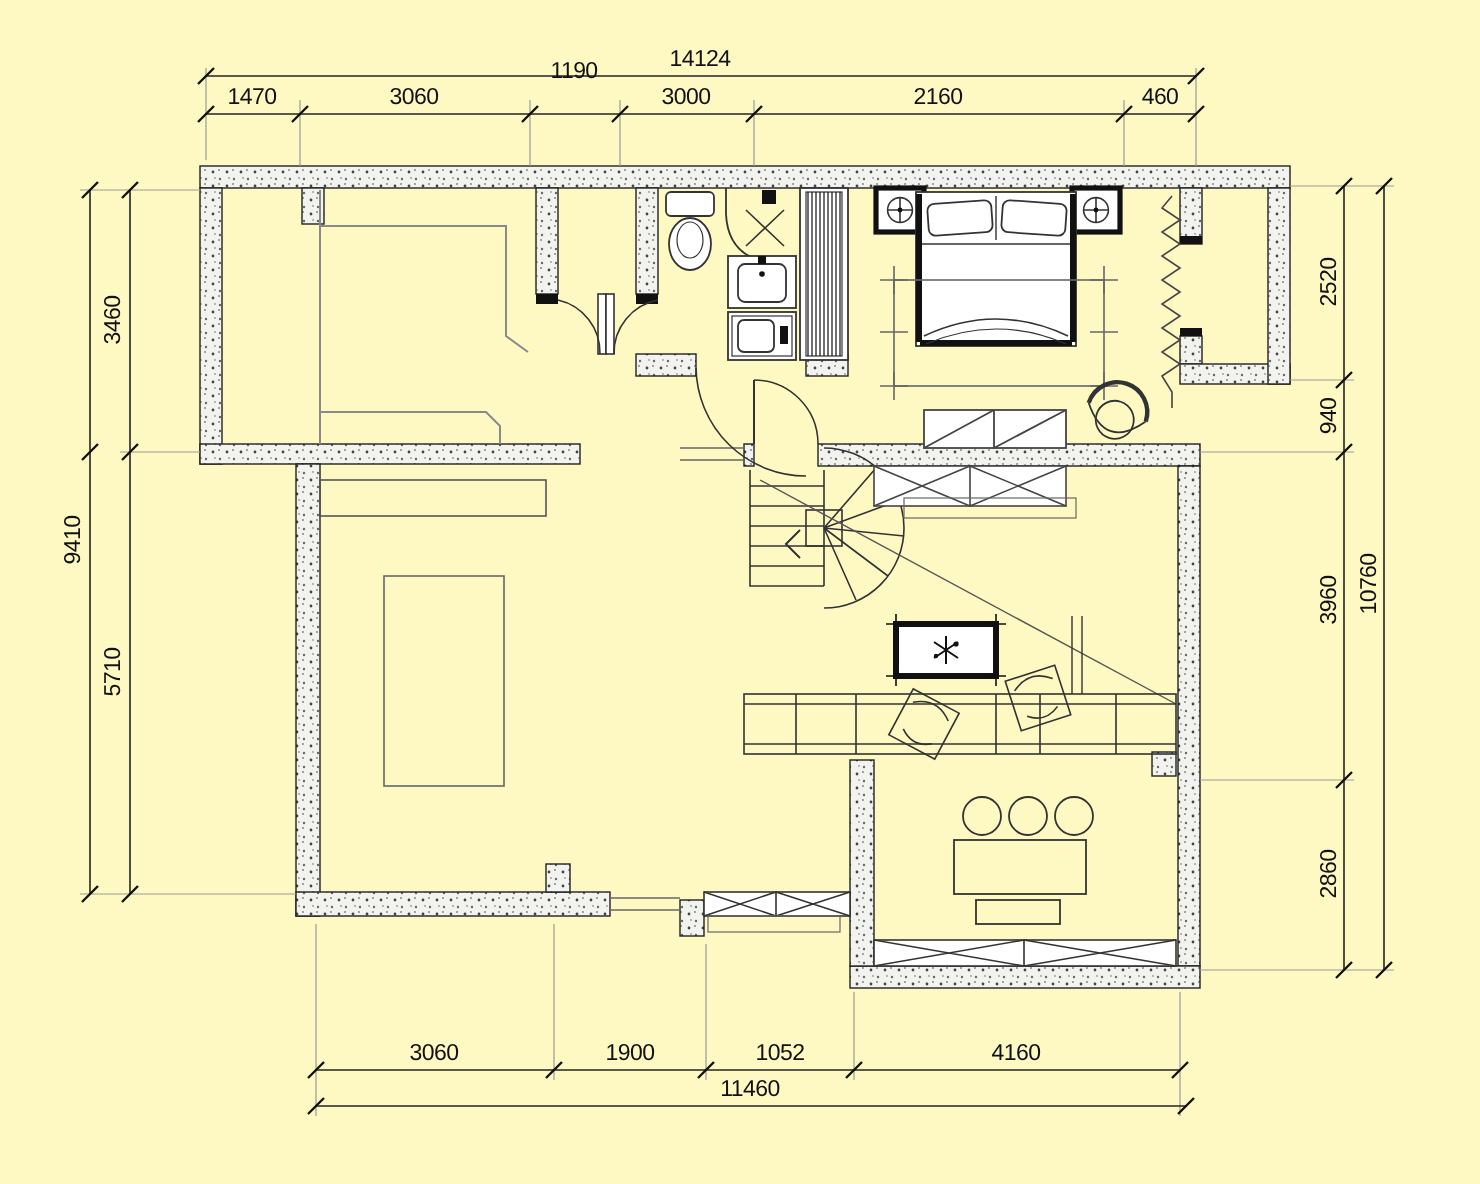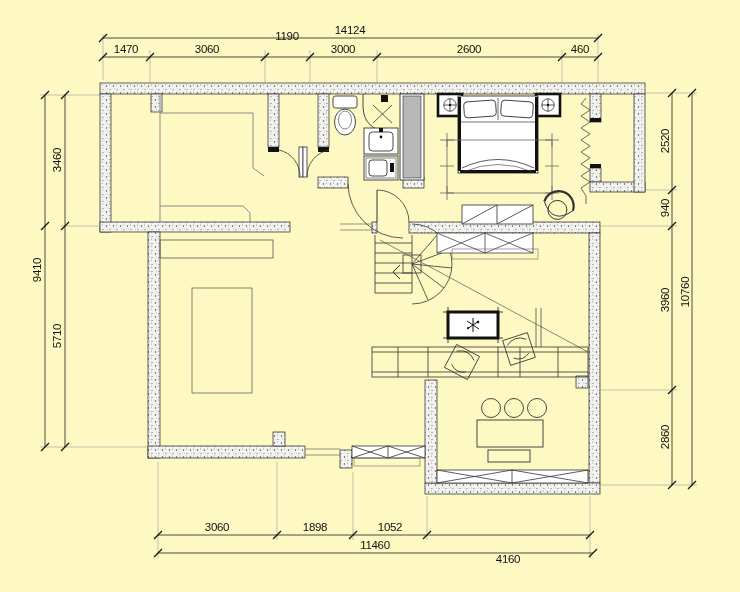--- a/index.html
+++ b/index.html
@@ -237,32 +237,32 @@
     <path d="M154,539 L162,531 M273,539 L281,531 M349,539 L357,531 M423,539 L431,531 M586,539 L594,531"></path>
     <path d="M154,557 L162,549 M589,557 L597,549"></path>
   </g>
 </svg>
 
 <div class="dimlabel" style="left:350px;top:30px;">14124</div>
 <div class="dimlabel" style="left:126px;top:49px;">1470</div>
 <div class="dimlabel" style="left:207px;top:49px;">3060</div>
 <div class="dimlabel" style="left:287px;top:36px;text-align:center;">1190</div>
 <div class="dimlabel" style="left:343px;top:49px;">3000</div>
-<div class="dimlabel" style="left:469px;top:49px;">2600</div>
+<div class="dimlabel" style="left:469px;top:49px;">2160</div>
 <div class="dimlabel" style="left:580px;top:49px;">460</div>
 
 <div class="dimlabel v" style="left:37px;top:270px;">9410</div>
 <div class="dimlabel v" style="left:57px;top:160px;">3460</div>
 <div class="dimlabel v" style="left:57px;top:336px;">5710</div>
 
 <div class="dimlabel v" style="left:685px;top:292px;">10760</div>
 <div class="dimlabel v" style="left:665px;top:141px;">2520</div>
 <div class="dimlabel v" style="left:665px;top:208px;">940</div>
 <div class="dimlabel v" style="left:665px;top:300px;">3960</div>
 <div class="dimlabel v" style="left:665px;top:437px;">2860</div>
 
 <div class="dimlabel" style="left:217px;top:527px;">3060</div>
-<div class="dimlabel" style="left:315px;top:527px;">1898</div>
+<div class="dimlabel" style="left:315px;top:527px;">1900</div>
 <div class="dimlabel" style="left:390px;top:527px;">1052</div>
-<div class="dimlabel" style="left:508px;top:527px;margin-top:32px;">4160</div>
+<div class="dimlabel" style="left:508px;top:527px;">4160</div>
 <div class="dimlabel" style="left:375px;top:545px;">11460</div>
 
 </div>
 
 </body></html>

